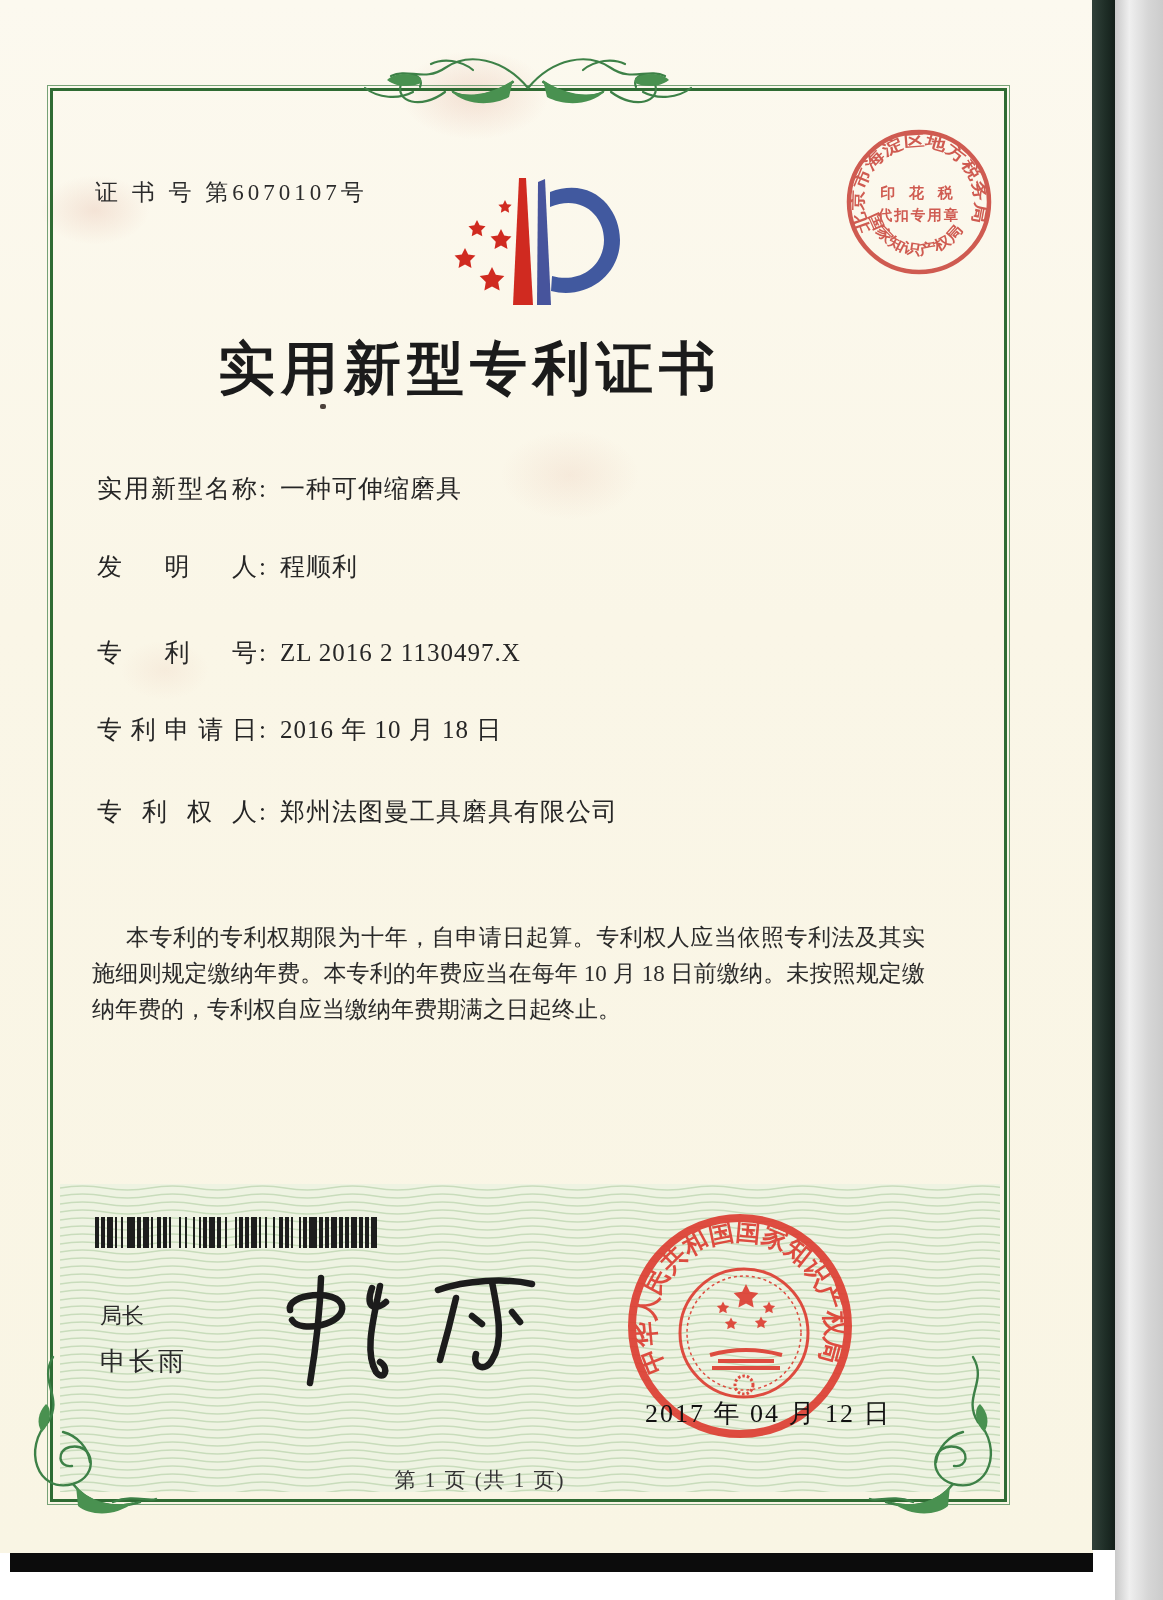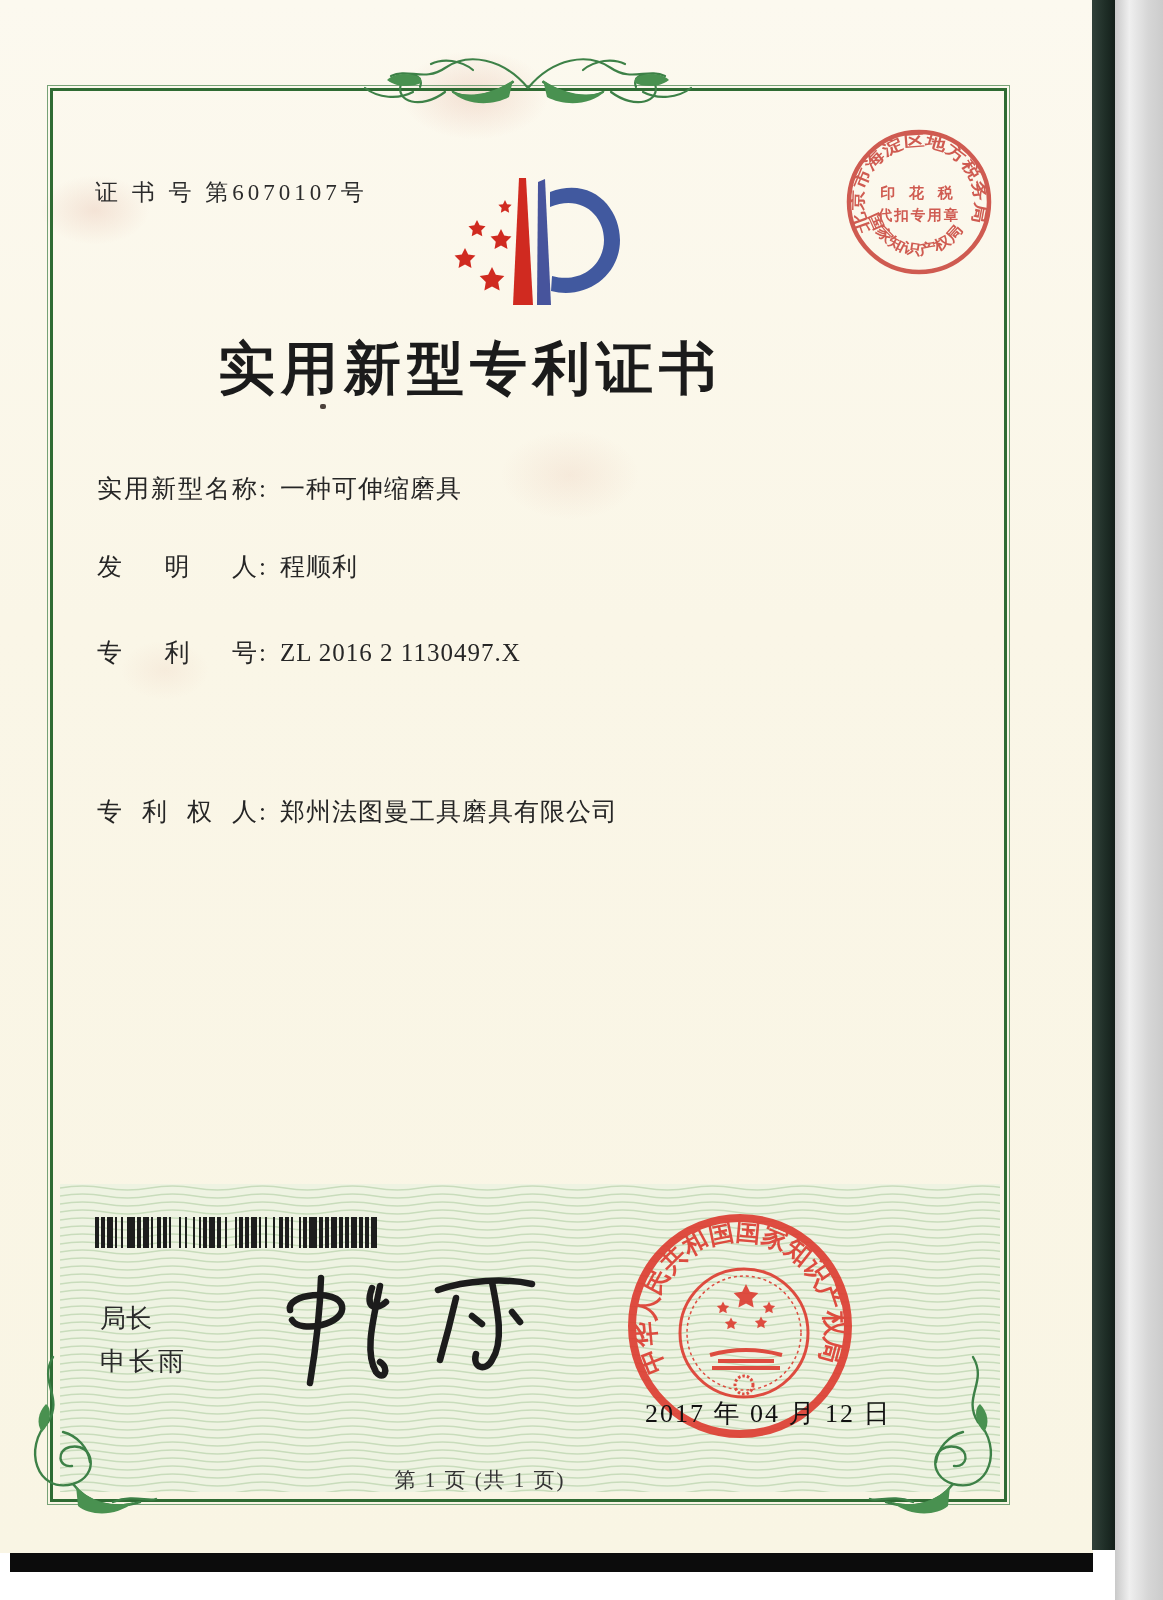--- a/index.html
+++ b/index.html
@@ -56,21 +56,21 @@
   #row4{top:713px;} #row5{top:795px;} #row6{top:872px;}
 
   #body-text{left:92px;top:920px;width:833px;font-size:23px;line-height:36px;
              text-align:justify;color:#2a2a2a;}
   #body-text p{margin:0;text-indent:34px;}
 
   #barcode{left:95px;top:1217px;width:293px;height:31px;display:flex;overflow:hidden;}
   .bc-bar{background:#1d1d1d;height:100%;flex:0 0 auto;}
   .bc-gap{height:100%;flex:0 0 auto;}
 
-  #director-label{left:100px;top:1301px;font-size:26px;font-family:Liberation Serif, serif;color:#2b2b2b;}
+  #director-label{left:100px;top:1301px;font-size:22px;font-family:Liberation Serif, serif;color:#2b2b2b;}
   #director-name{left:100px;top:1344px;font-size:26px;font-family:"Liberation Sans",sans-serif;color:#2b2b2b;letter-spacing:3px;}
 
   #seal{left:622px;top:1203px;opacity:.9;}
   #seal-date{left:645px;top:1396px;font-size:26px;letter-spacing:2px;color:#111;}
   #signature{left:276px;top:1272px;}
 
   #footer{left:350px;top:1466px;width:260px;text-align:center;font-size:21px;letter-spacing:2px;color:#333;}
 
   svg text{font-family:"Liberation Serif",serif;}
 </style>
@@ -186,25 +186,29 @@
     <span class="flabel">实用新型名称</span><span class="fcolon">:</span><span class="fval">一种可伸缩磨具</span>
   </div>
 
   <div id="title" class="abs">实用新型专利证书</div>
   <div id="row2" class="abs frow">
     <span class="flabel">发明人</span><span class="fcolon">:</span><span class="fval">程顺利</span>
   </div>
   <div id="row3" class="abs frow">
     <span class="flabel">专利号</span><span class="fcolon">:</span><span class="fval">ZL 2016 2 1130497.X</span>
   </div>
+  <div id="row4" class="abs frow">
+    <span class="flabel">专利申请日</span><span class="fcolon">:</span><span class="fval">2016 年 10 月 18 日</span>
+  </div>
   <div id="row5" class="abs frow">
     <span class="flabel">专利权人</span><span class="fcolon">:</span><span class="fval">郑州法图曼工具磨具有限公司</span>
   </div>
 
   <div id="body-text" class="abs">
+    <p>本专利的专利权期限为十年，自申请日起算。专利权人应当依照专利法及其实施细则规定缴纳年费。本专利的年费应当在每年 10 月 18 日前缴纳。未按照规定缴纳年费的，专利权自应当缴纳年费期满之日起终止。</p>
   </div>
 
   <div id="barcode" class="abs">
       <span class="bc-bar" style="width: 4px;"></span>
       <span class="bc-gap" style="width: 2px;"></span>
       <span class="bc-bar" style="width: 4px;"></span>
       <span class="bc-gap" style="width: 2px;"></span>
       <span class="bc-bar" style="width: 6px;"></span>
       <span class="bc-gap" style="width: 2px;"></span>
       <span class="bc-bar" style="width: 2px;"></span>

